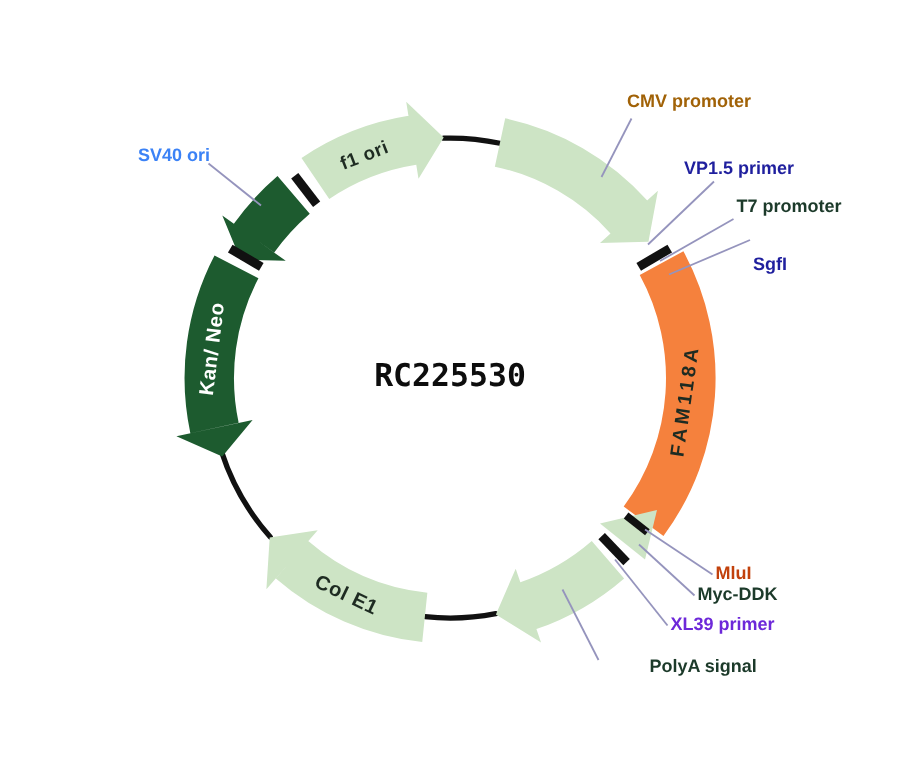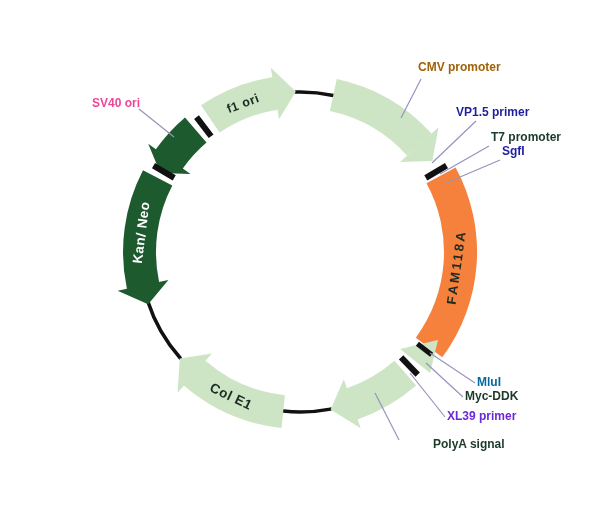--- a/index.html
+++ b/index.html
@@ -54,23 +54,24 @@
       <line x1="475" y1="383" x2="430" y2="353" stroke="#9594bd" stroke-width="1.2"></line>
       <line x1="463" y1="397" x2="426" y2="363" stroke="#9594bd" stroke-width="1.2"></line>
       <line x1="445" y1="417" x2="410" y2="373" stroke="#9594bd" stroke-width="1.2"></line>
       <line x1="399" y1="440" x2="375" y2="393" stroke="#9594bd" stroke-width="1.2"></line>
       <line x1="139" y1="109" x2="174" y2="137" stroke="#9594bd" stroke-width="1.2"></line>
     </svg>
 
   <div class="co" id="co-cmv-promoter" style="color: #a16207;">CMV promoter</div>
   <div class="co" id="co-vp15-primer" style="color: rgb(31, 31, 158);">VP1.5 primer</div>
   <div class="co" id="co-t7-promoter" style="color: rgb(28, 58, 42);">T7 promoter</div>
-  <div class="co" id="co-sgfi" style="color: rgb(31, 31, 158);">SgfI</div>
-  <div class="co" id="co-mlui" style="color: #0369a1;">MluI</div>
+  <div class="co" id="co-sgfi" style="color: rgb(31, 31, 158); margin-top: 25px;">SgfI</div>
+  <div class="co" id="co-mlui" style="color: #c2410c;">MluI</div>
   <div class="co" id="co-myc-ddk" style="color: rgb(28, 58, 42);">Myc-DDK</div>
   <div class="co" id="co-xl39-primer" style="color: #6d28d9;">XL39 primer</div>
   <div class="co" id="co-polya-signal" style="color: rgb(28, 58, 42); margin-left: 36px;">PolyA signal</div>
-  <div class="co" id="co-sv40-ori" style="color: #ec4899;">SV40 ori</div>
+  <div class="co" id="co-sv40-ori" style="color: #3b82f6;">SV40 ori</div>
 
   <div id="center-title">
+    <span id="plasmid-name">RC225530</span>
   </div>
 
 </div>
 
 </body></html>

